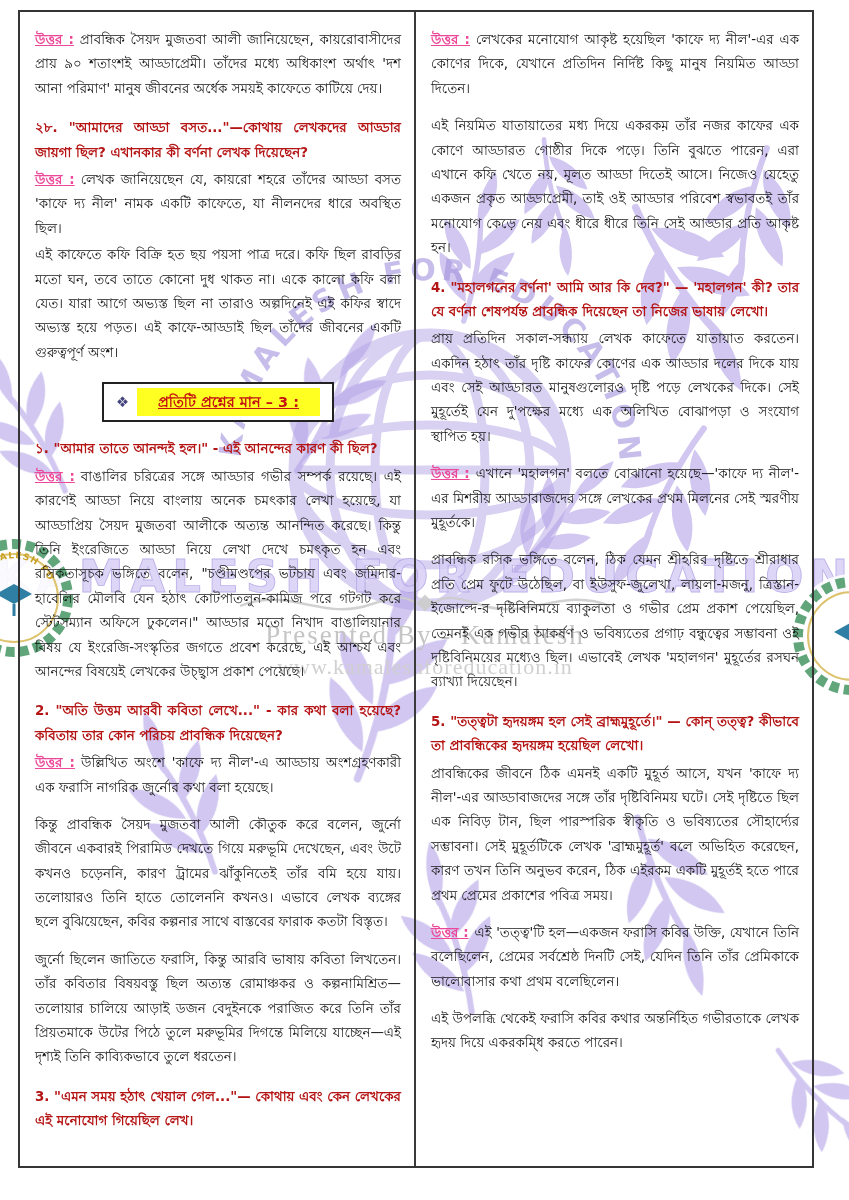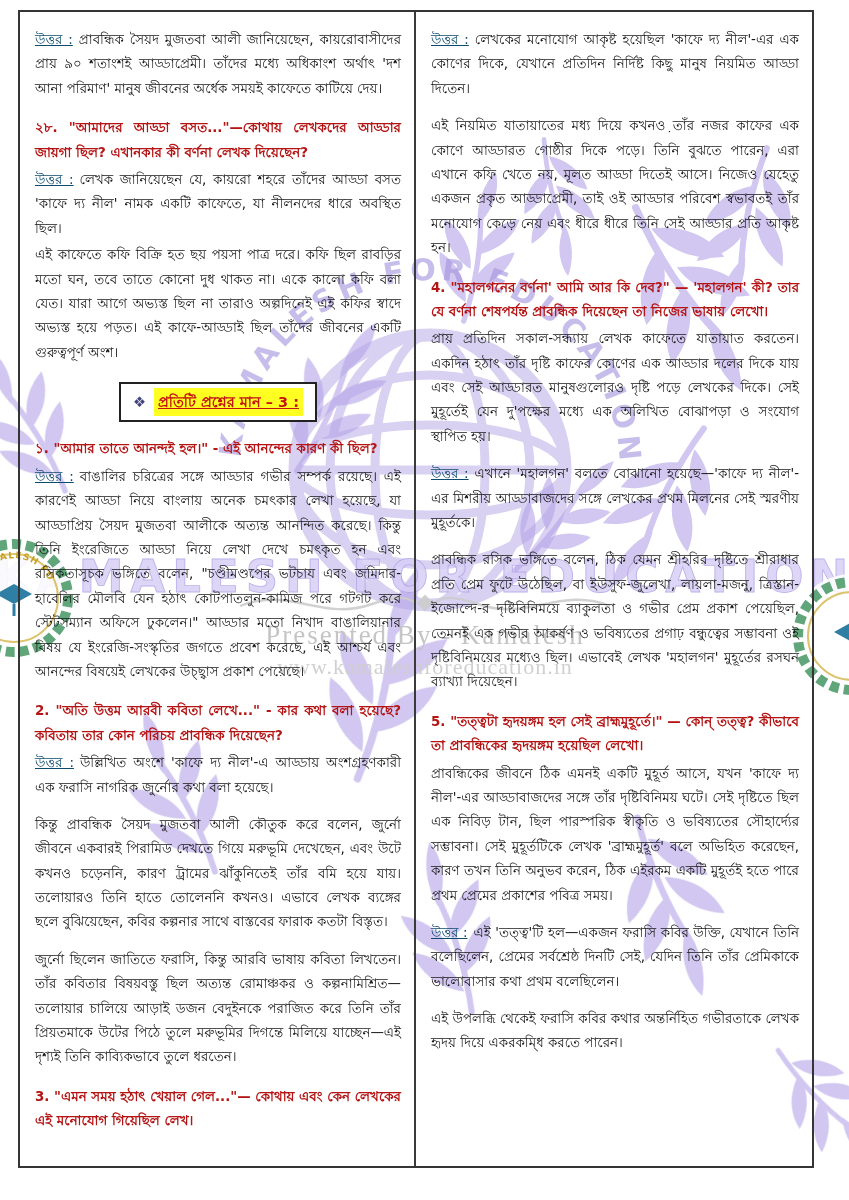--- a/index.html
+++ b/index.html
@@ -15,28 +15,28 @@
     border:2px solid #353535;z-index:1;display:flex;background:transparent;
   }
   .col{
     width:50%;box-sizing:border-box;padding:16px 13px 8px 15px;
     font-size:13.4px;line-height:1.82;color:#151515;text-align:justify;overflow:hidden;
   }
   .col-left{border-right:2px solid #3a3a3a;}
   .q{color:#b51414;font-weight:bold;margin:15px 0 3px 0;}
   .ans{margin:0 0 13px 0;}
   .ans.tight{margin-bottom:2px;}
-  .ans-label{color:#0c4a6e;font-weight:normal;text-decoration:underline;margin-right:6px;white-space:nowrap;}
+  .ans-label{color:#ec4899;font-weight:bold;text-decoration:underline;margin-right:6px;white-space:nowrap;}
   .marks-wrap{display:flex;justify-content:center;margin:17px 0 10px 0;}
   .marks-box{
     border:2px solid #222;padding:4px 12px;font-weight:bold;font-size:14.5px;
     display:flex;align-items:center;gap:8px;background:#fff;
   }
   .marks-bullet{color:#44447e;}
-  .marks-text{background:#ffff22;color:#c41313;text-decoration:underline;padding:1px 4px;}
+  .marks-text{background:#ffff22;color:#c41313;text-decoration:underline;padding:1px 21px;}
 </style>
 </head>
 <body>
 
 <div class="page">
 
   <svg class="watermark" width="849" height="1200" viewBox="0 0 849 1200" aria-hidden="true">
     <defs>
       <g id="branch">
         <path d="M0 6 C4 -30 2 -66 -6 -100" fill="none" stroke="#ccc1ef" stroke-width="5" stroke-linecap="round"></path>
@@ -140,21 +140,21 @@
       <p class="ans">কিন্তু প্রাবন্ধিক সৈয়দ মুজতবা আলী কৌতুক করে বলেন, জুর্নো জীবনে একবারই পিরামিড দেখতে গিয়ে মরুভূমি দেখেছেন, এবং উটে কখনও চড়েননি, কারণ ট্রামের ঝাঁকুনিতেই তাঁর বমি হয়ে যায়। তলোয়ারও তিনি হাতে তোলেননি কখনও। এভাবে লেখক ব্যঙ্গের ছলে বুঝিয়েছেন, কবির কল্পনার সাথে বাস্তবের ফারাক কতটা বিস্তৃত।</p>
       <p class="ans">জুর্নো ছিলেন জাতিতে ফরাসি, কিন্তু আরবি ভাষায় কবিতা লিখতেন। তাঁর কবিতার বিষয়বস্তু ছিল অত্যন্ত রোমাঞ্চকর ও কল্পনামিশ্রিত—তলোয়ার চালিয়ে আড়াই ডজন বেদুইনকে পরাজিত করে তিনি তাঁর প্রিয়তমাকে উটের পিঠে তুলে মরুভূমির দিগন্তে মিলিয়ে যাচ্ছেন—এই দৃশ্যই তিনি কাব্যিকভাবে তুলে ধরতেন।</p>
 
       <p class="q">3. "এমন সময় হঠাৎ খেয়াল গেল..."— কোথায় এবং কেন লেখকের এই মনোযোগ গিয়েছিল লেখ।</p>
     </div>
 
     <div class="col">
       <p class="ans">
         <span class="ans-label">উত্তর :</span><span>লেখকের মনোযোগ আকৃষ্ট হয়েছিল 'কাফে দ্য নীল'-এর এক কোণের দিকে, যেখানে প্রতিদিন নির্দিষ্ট কিছু মানুষ নিয়মিত আড্ডা দিতেন।</span>
       </p>
-      <p class="ans">এই নিয়মিত যাতায়াতের মধ্য দিয়ে কখনও় তাঁর নজর কাফের এক কোণে আড্ডারত গোষ্ঠীর দিকে পড়ে। তিনি বুঝতে পারেন, এরা এখানে কফি খেতে নয়, মূলত আড্ডা দিতেই আসে। নিজেও যেহেতু একজন প্রকৃত আড্ডাপ্রেমী, তাই ওই আড্ডার পরিবেশ স্বভাবতই তাঁর মনোযোগ কেড়ে নেয় এবং ধীরে ধীরে তিনি সেই আড্ডার প্রতি আকৃষ্ট হন।</p>
+      <p class="ans">এই নিয়মিত যাতায়াতের মধ্য দিয়ে একরকম় তাঁর নজর কাফের এক কোণে আড্ডারত গোষ্ঠীর দিকে পড়ে। তিনি বুঝতে পারেন, এরা এখানে কফি খেতে নয়, মূলত আড্ডা দিতেই আসে। নিজেও যেহেতু একজন প্রকৃত আড্ডাপ্রেমী, তাই ওই আড্ডার পরিবেশ স্বভাবতই তাঁর মনোযোগ কেড়ে নেয় এবং ধীরে ধীরে তিনি সেই আড্ডার প্রতি আকৃষ্ট হন।</p>
 
       <p class="q">4. "মহালগনের বর্ণনা' আমি আর কি দেব?" — 'মহালগন' কী? তার যে বর্ণনা শেষপর্যন্ত প্রাবন্ধিক দিয়েছেন তা নিজের ভাষায় লেখো।</p>
       <p class="ans">প্রায় প্রতিদিন সকাল-সন্ধ্যায় লেখক কাফেতে যাতায়াত করতেন। একদিন হঠাৎ তাঁর দৃষ্টি কাফের কোণের এক আড্ডার দলের দিকে যায় এবং সেই আড্ডারত মানুষগুলোরও দৃষ্টি পড়ে লেখকের দিকে। সেই মুহূর্তেই যেন দু'পক্ষের মধ্যে এক অলিখিত বোঝাপড়া ও সংযোগ স্থাপিত হয়।</p>
       <p class="ans">
         <span class="ans-label">উত্তর :</span><span>এখানে 'মহালগন' বলতে বোঝানো হয়েছে—'কাফে দ্য নীল'-এর মিশরীয় আড্ডাবাজদের সঙ্গে লেখকের প্রথম মিলনের সেই স্মরণীয় মুহূর্তকে।</span>
       </p>
       <p class="ans">প্রাবন্ধিক রসিক ভঙ্গিতে বলেন, ঠিক যেমন শ্রীহরির দৃষ্টিতে শ্রীরাধার প্রতি প্রেম ফুটে উঠেছিল, বা ইউসুফ-জুলেখা, লায়লা-মজনু, ত্রিস্তান-ইজোল্দে-র দৃষ্টিবিনিময়ে ব্যাকুলতা ও গভীর প্রেম প্রকাশ পেয়েছিল, তেমনই এক গভীর আকর্ষণ ও ভবিষ্যতের প্রগাঢ় বন্ধুত্বের সম্ভাবনা ওই দৃষ্টিবিনিময়ের মধ্যেও ছিল। এভাবেই লেখক 'মহালগন' মুহূর্তের রসঘন ব্যাখ্যা দিয়েছেন।</p>
 
       <p class="q">5. "তত্ত্বটা হৃদয়ঙ্গম হল সেই ব্রাহ্মমুহূর্তে।" — কোন্ তত্ত্ব? কীভাবে তা প্রাবন্ধিকের হৃদয়ঙ্গম হয়েছিল লেখো।</p>
       <p class="ans">প্রাবন্ধিকের জীবনে ঠিক এমনই একটি মুহূর্ত আসে, যখন 'কাফে দ্য নীল'-এর আড্ডাবাজদের সঙ্গে তাঁর দৃষ্টিবিনিময় ঘটে। সেই দৃষ্টিতে ছিল এক নিবিড় টান, ছিল পারস্পরিক স্বীকৃতি ও ভবিষ্যতের সৌহার্দ্যের সম্ভাবনা। সেই মুহূর্তটিকে লেখক 'ব্রাহ্মমুহূর্ত' বলে অভিহিত করেছেন, কারণ তখন তিনি অনুভব করেন, ঠিক এইরকম একটি মুহূর্তই হতে পারে প্রথম প্রেমের প্রকাশের পবিত্র সময়।</p>

